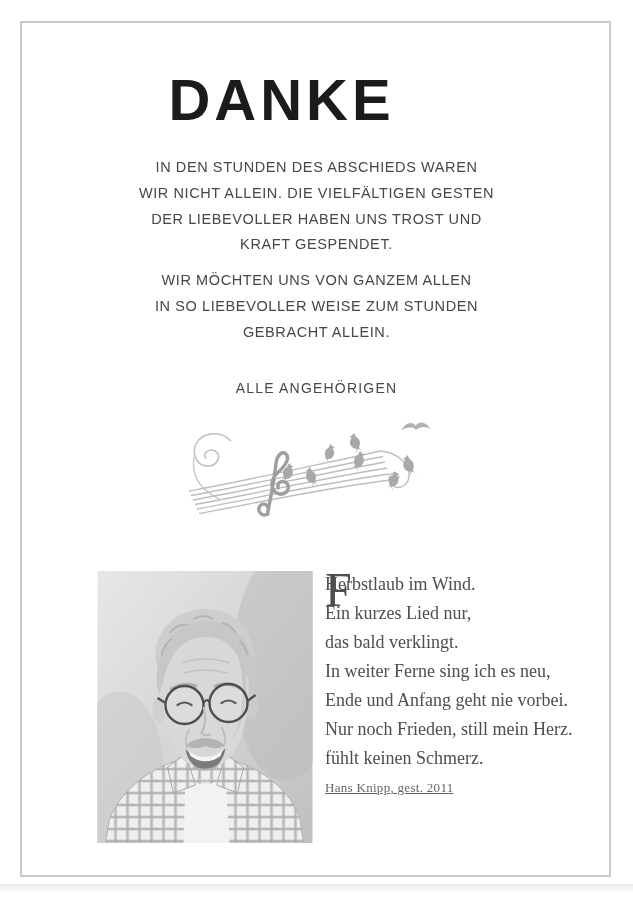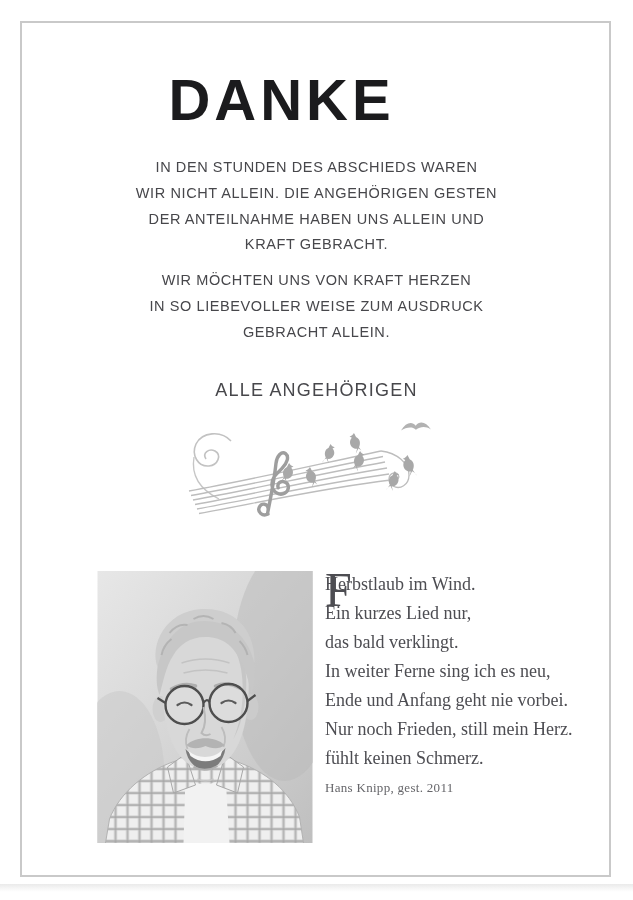--- a/index.html
+++ b/index.html
@@ -18,56 +18,56 @@
   .title {
     position:absolute; top:70px; left:0; width:563px; text-align:center;
     font-size:58px; font-weight:700; letter-spacing:4px; color:#1b1b1d; line-height:60px;
   }
   .para { position:absolute; left:0; width:633px; text-align:center; color:#47474b; }
   .para .line { font-size:14.5px; letter-spacing:0.6px; line-height:25.8px; font-weight:400; }
   .para1 { top:155px; }
   .para2 { top:268px; }
   .signature {
     position:absolute; top:380px; left:0; width:633px; text-align:center;
-    font-size:18px; letter-spacing:1.2px; color:#47474b;
+    font-size:14px; letter-spacing:1.2px; color:#47474b;
   }
   .illustration { position:absolute; left:185px; top:417px; width:272px; height:108px; }
   .photo { position:absolute; left:97px; top:571px; width:216px; height:272px; }
   .poem {
     position:absolute; left:325px; top:570px; width:255px;
     font-family:"Liberation Serif", serif; color:#4d4d52;
   }
   .poem-line { font-size:18px; line-height:29px; white-space:nowrap; }
   .poem-first { padding-left:31px; position:relative; }
   .drop-cap {
     position:absolute; left:0; top:-4px; font-size:48px; line-height:48px; color:#4d4d52;
   }
   .attribution {
-    margin-top:7px; font-size:13px; letter-spacing:0.3px; color:#66666a; white-space:nowrap;
+    margin-top:7px; font-size:13px; letter-spacing:0.3px; color:#66666a; white-space:nowrap;text-decoration:underline;
   }
 </style>
 </head>
 <body>
 
 <div class="page">
 
   <div class="frame"></div>
 
   <div class="title">DANKE</div>
 
   <div class="para para1">
     <div class="line">IN DEN STUNDEN DES ABSCHIEDS WAREN</div>
-    <div class="line">WIR NICHT ALLEIN. DIE ANGEHÖRIGEN GESTEN</div>
-    <div class="line">DER ANTEILNAHME HABEN UNS ALLEIN UND</div>
-    <div class="line">KRAFT GEBRACHT.</div>
+    <div class="line">WIR NICHT ALLEIN. DIE VIELFÄLTIGEN GESTEN</div>
+    <div class="line">DER LIEBEVOLLER HABEN UNS TROST UND</div>
+    <div class="line">KRAFT GESPENDET.</div>
   </div>
 
   <div class="para para2">
-    <div class="line">WIR MÖCHTEN UNS VON KRAFT HERZEN</div>
-    <div class="line">IN SO LIEBEVOLLER WEISE ZUM AUSDRUCK</div>
+    <div class="line">WIR MÖCHTEN UNS VON GANZEM ALLEN</div>
+    <div class="line">IN SO LIEBEVOLLER WEISE ZUM STUNDEN</div>
     <div class="line">GEBRACHT ALLEIN.</div>
   </div>
 
   <div class="signature">ALLE ANGEHÖRIGEN</div>
 
   <svg class="illustration" viewBox="0 0 272 108" xmlns="http://www.w3.org/2000/svg">
     <defs>
       <path id="bird" d="M0,21 L4.2,15 C2.2,11 3.2,6 7,4.5 C7.6,4.3 8,2.4 9.6,0 C10.5,2 12.2,3.1 14.2,3.7 L11.7,5 C14.5,7.8 14.3,12.6 11,15.2 C9.6,16.3 7.8,16.8 6.2,16.5 L7.6,21.8 L4.9,16.2 C3,16.8 1.2,18.6 0,21 Z"></path>
       <path id="flybird" d="M0,10 C4.5,2.5 10.5,1 14,5.5 C17.5,0.5 24,1.5 28.5,9 C23,5.5 18.5,6.5 14.2,9.2 C10.5,6 5,7 0,10 Z"></path>
     </defs>

